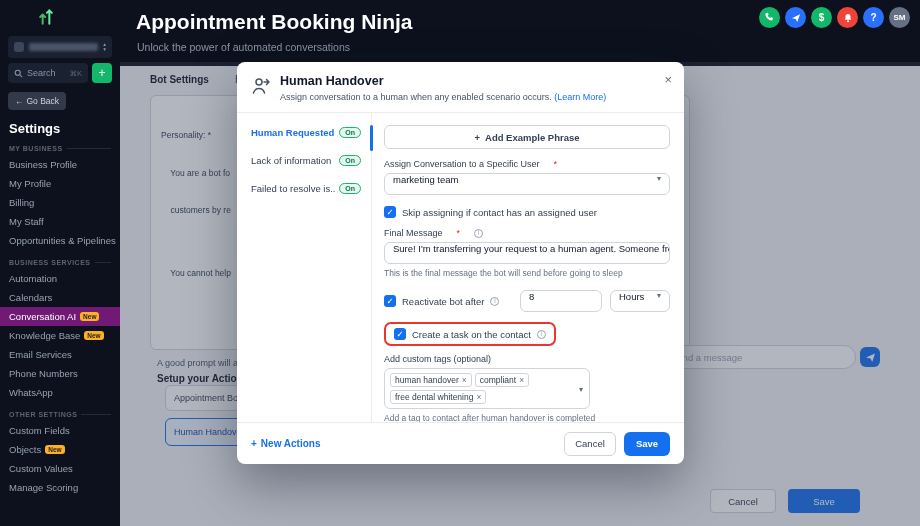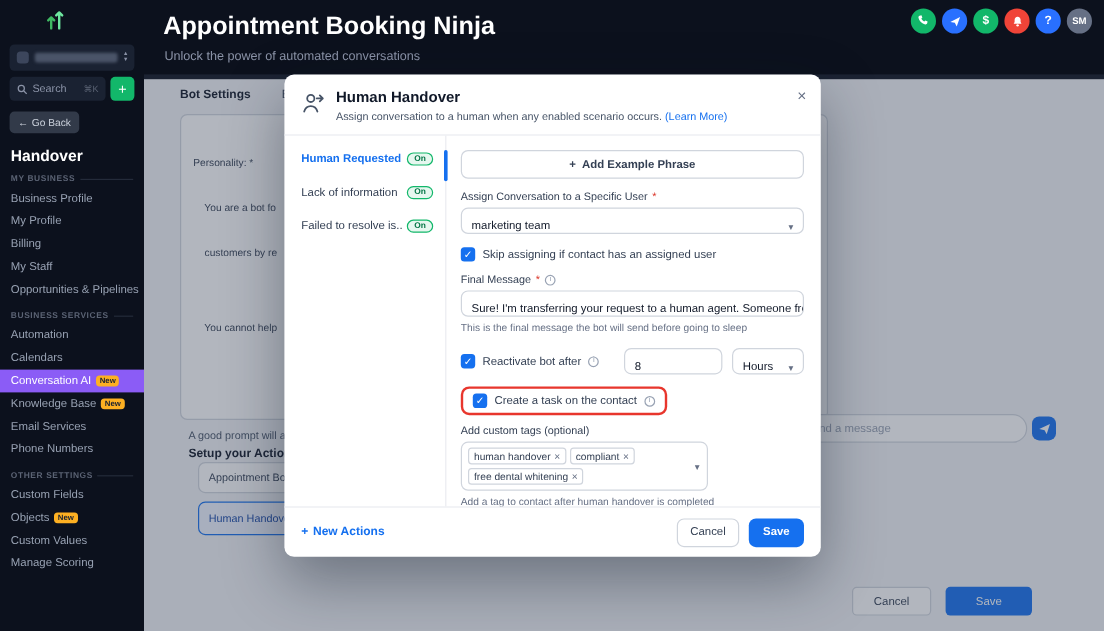--- a/index.html
+++ b/index.html
@@ -15,21 +15,21 @@
   .acc-chevrons{display:flex;flex-direction:column;line-height:5px;font-size:5.5px;color:#8b93a7}
   .search-row{display:flex;gap:4px;margin:5px 8px 0}
   .search{flex:1;height:20px;background:#1a2232;border-radius:4px;display:flex;align-items:center;gap:4px;padding:0 6px;color:#8b93a7;font-size:9px;cursor:text}
   .kbd{font-size:7.5px;color:#5b6374;margin-left:auto}
   .add-btn{width:20px;height:20px;background:#12b76a;border-radius:4px;color:#fff;display:flex;align-items:center;justify-content:center;font-size:12px;cursor:pointer}
   .go-back{margin:9px 8px 0;width:58px;height:18px;background:#323a49;border-radius:4px;color:#cdd3dd;font-size:8.5px;display:flex;align-items:center;justify-content:center;gap:3px;cursor:pointer}
   .settings-title{margin:11px 9px 2px;color:#fff;font-size:13px;font-weight:700}
   .section-label{display:flex;align-items:center;gap:4px;margin:9px 9px 3px;color:#5b6374;font-size:7px;letter-spacing:.5px;font-weight:700;white-space:nowrap}
   .section-label::after{content:"";flex:1;height:1px;background:#242b3a}
   .nav-item{height:19px;display:flex;align-items:center;gap:4px;padding:0 9px;color:#98a2b3;font-size:9.5px;white-space:nowrap;overflow:hidden;cursor:pointer}
-  .nav-item.active{background:#8b5cf6;color:#fff}
+  .nav-item.active{background:#701a75;color:#fff}
   .badge{background:#fdb022;color:#1a2130;font-size:6.5px;font-weight:700;padding:1px 3px;border-radius:3px;flex:none;line-height:1.2}
 
   
   .topbar{position:absolute;left:120px;top:0;right:0;height:66px;background:#0c111d;z-index:2}
   .page-title{position:absolute;left:16px;top:10px;color:#fff;font-size:21px;font-weight:700}
   .page-subtitle{position:absolute;left:17px;top:41px;color:#8b93a7;font-size:10.5px}
   .top-icons{position:absolute;top:7px;right:10px;display:flex;gap:5px}
   .circle{width:21px;height:21px;border-radius:50%;display:flex;align-items:center;justify-content:center;color:#fff;font-size:10px;font-weight:700;cursor:pointer}
   .c-green{background:#12b76a}.c-blue{background:#2970ff}.c-orange{background:#f04438}.c-avatar{background:#667085;font-size:8px}
 
@@ -61,24 +61,24 @@
   .m-body{flex:1;display:flex;min-height:0}
   .scenarios{width:134px;padding:14px 10px 0 14px;display:flex;flex-direction:column;gap:17px;flex:none}
   .scenario{display:flex;align-items:center;justify-content:space-between;font-size:9.5px;color:#344054;cursor:pointer}
   .scenario.active .sc-label{color:#1570ef;font-weight:700}
   .sc-label{white-space:nowrap;overflow:hidden;max-width:84px}
   .toggle{background:#e6f7ef;border:1px solid #12b76a;color:#067647;font-size:7px;font-weight:700;border-radius:8px;padding:1px 5px;flex:none;cursor:pointer}
   .vline{width:1px;background:#eaecf0;position:relative;flex:none}
   .vline::before{content:"";position:absolute;left:-1px;top:12px;width:3px;height:26px;background:#1570ef;border-radius:2px}
   .form{flex:1;padding:12px 14px 0 12px;min-width:0;font-size:9.5px;color:#344054}
   .add-phrase{height:24px;border:1px solid #d0d5dd;border-radius:6px;display:flex;align-items:center;justify-content:center;gap:5px;font-size:9.5px;font-weight:700;color:#344054;cursor:pointer}
-  .f-label{display:flex;align-items:center;gap:4px;margin:10px 0 4px;font-size:9px;color:#344054;font-weight:500}
+  .f-label{display:flex;align-items:center;gap:14px;margin:10px 0 4px;font-size:9px;color:#344054;font-weight:500}
   .req{color:#d92d20}
   .info-i{width:9px;height:9px;border:1px solid #98a2b3;border-radius:50%;color:#98a2b3;font-size:6.5px;display:inline-flex;align-items:center;justify-content:center;flex:none;line-height:1}
-  .select,.t-input{height:22px;border:1px solid #d0d5dd;border-radius:6px;display:flex;align-items:flex-end;padding:0 8px;font-size:9.5px;color:#101828;background:#fff;cursor:pointer}
+  .select,.t-input{height:22px;border:1px solid #d0d5dd;border-radius:6px;display:flex;align-items:flex-start;padding:0 8px;font-size:9.5px;color:#101828;background:#fff;cursor:pointer}
   .select .val{flex:1;white-space:nowrap;overflow:hidden}
   .chev{color:#667085;font-size:8px;flex:none}
   .check-row{display:flex;align-items:center;gap:6px;margin-top:11px;font-size:9.5px;color:#344054}
   .cbox{width:12px;height:12px;border-radius:3px;background:#1570ef;color:#fff;font-size:8.5px;display:flex;align-items:center;justify-content:center;flex:none;cursor:pointer;line-height:1}
   .t-input{white-space:nowrap;overflow:hidden;cursor:text}
   .helper{margin-top:4px;font-size:8.5px;color:#667085}
   .re-row{display:flex;align-items:center;gap:8px;margin-top:12px}
   .re-row .check-row{margin-top:0;flex:1;min-width:0}
   .num{width:82px;flex:none}
   .unit{width:60px;flex:none}
@@ -123,21 +123,21 @@
       <span class="kbd">⌘K</span>
     </div>
     <div class="add-btn">
         <span>+</span>
       </div>
   </div>
   <div class="go-back">
     <span>←</span>
     <span>Go Back</span>
   </div>
-  <div class="settings-title">Handover</div>
+  <div class="settings-title">Settings</div>
 
   <div class="section-label">MY BUSINESS</div>
   <div class="nav-item">
       <span>Business Profile</span>
     </div>
   <div class="nav-item">
       <span>My Profile</span>
     </div>
   <div class="nav-item">
       <span>Billing</span>
@@ -162,20 +162,23 @@
     </div>
   <div class="nav-item">
       <span>Knowledge Base</span>
       <span class="badge">New</span>
     </div>
   <div class="nav-item">
       <span>Email Services</span>
     </div>
   <div class="nav-item">
       <span>Phone Numbers</span>
+    </div>
+  <div class="nav-item">
+      <span>WhatsApp</span>
     </div>
 
   <div class="section-label">OTHER SETTINGS</div>
   <div class="nav-item">
       <span>Custom Fields</span>
     </div>
   <div class="nav-item">
       <span>Objects</span>
       <span class="badge">New</span>
     </div>

